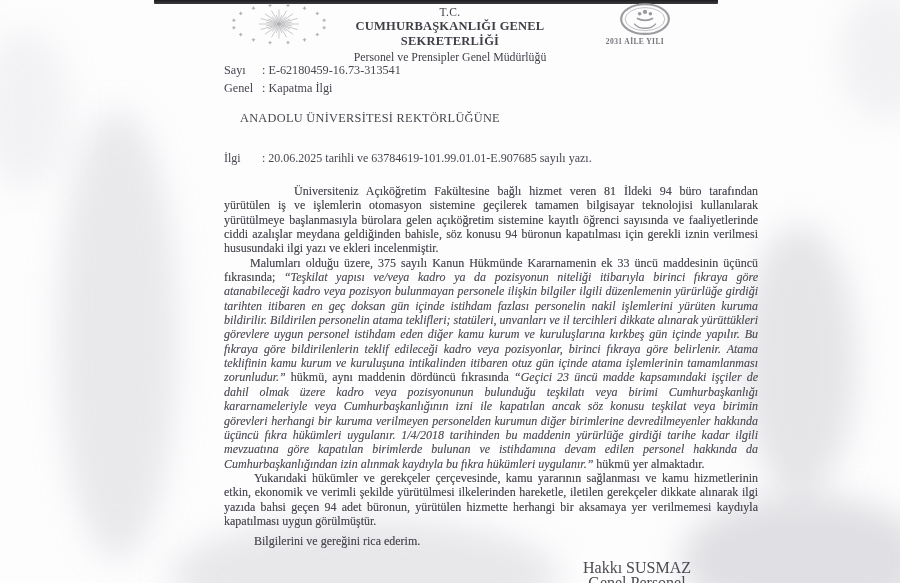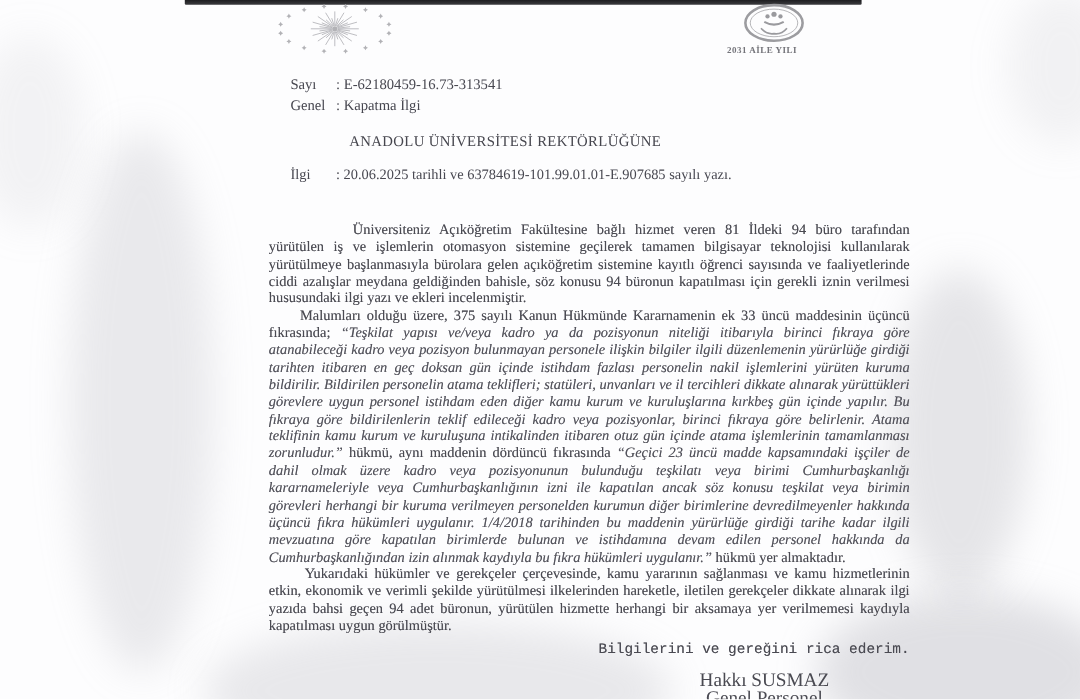--- a/index.html
+++ b/index.html
@@ -30,40 +30,40 @@
     font-size:7.5px;font-weight:bold;letter-spacing:0.4px;color:#74747a;
   }
 
   .header-center{position:absolute;left:310px;top:6px;width:280px;text-align:center;color:#3f3f47;}
   .hc-tc{font-size:11.5px;letter-spacing:0.4px;}
   .hc-org{font-size:12.5px;font-weight:600;letter-spacing:0.2px;margin-top:1px;}
   .hc-dept{font-size:11.8px;margin-top:1px;}
 
   .meta{position:absolute;left:224px;top:61px;font-size:12.2px;color:#474750;}
   .meta-row{height:18px;line-height:18px;}
-  .meta-label{display:inline-block;width:38px;margin-left:18px;}
+  .meta-label{display:inline-block;width:38px;}
 
   .recipient{
-    position:absolute;left:212px;top:111px;width:418px;text-align:center;
+    position:absolute;left:240px;top:111px;width:418px;text-align:left;
     font-size:12.3px;letter-spacing:0.3px;color:#46464e;
   }
 
-  .ilgi{position:absolute;left:224px;top:138px;font-size:12px;color:#474750;}
+  .ilgi{position:absolute;left:224px;top:151px;font-size:12px;color:#474750;}
   .ilgi .meta-label{display:inline-block;width:38px;}
 
   .body-text{
     position:absolute;left:224px;top:184px;width:534px;
     font-size:12px;line-height:14.35px;text-align:justify;
     color:#4a4a52;text-shadow:0 0 0.4px rgba(74,74,82,0.55);
   }
   .body-text p{margin:0;}
   .p1{text-indent:70px;}
   .p2{text-indent:26px;}
   .p3{text-indent:30px;}
-  .p4{text-indent:30px;margin-top:6px !important;text-align:right;font-family:Liberation Mono, monospace;}
+  .p4{text-indent:30px;margin-top:6px !important;text-align:left;}
   .quote{font-style:italic;color:#53535c;}
 
   .signature{
     position:absolute;left:557px;top:561px;width:160px;text-align:center;
     font-size:16px;line-height:14.5px;color:#4a4a52;
   }
 </style>
 </head>
 <body>
 
@@ -129,20 +129,25 @@
           <path d="M 23.443769281098298 5.10207736625164 L 24.178769281098297 6.467077366251639 L 25.5437692810983 7.20207736625164 L 24.178769281098297 7.93707736625164 L 23.443769281098298 9.30207736625164 L 22.7087692810983 7.93707736625164 L 21.343769281098297 7.20207736625164 L 22.7087692810983 6.467077366251639 Z" fill="#b2b2b6"></path>
           <path d="M 40.025845187258085 2.2650796723386235 L 40.760845187258084 3.6300796723386237 L 42.125845187258086 4.365079672338624 L 40.760845187258084 5.100079672338624 L 40.025845187258085 6.465079672338623 L 39.290845187258086 5.100079672338624 L 37.92584518725808 4.365079672338624 L 39.290845187258086 3.6300796723386237 Z" fill="#b2b2b6"></path>
           <path d="M 57.9741548127419 2.2650796723386235 L 58.7091548127419 3.6300796723386237 L 60.0741548127419 4.365079672338624 L 58.7091548127419 5.100079672338624 L 57.9741548127419 6.465079672338623 L 57.2391548127419 5.100079672338624 L 55.8741548127419 4.365079672338624 L 57.2391548127419 3.6300796723386237 Z" fill="#b2b2b6"></path>
           <path d="M 74.55623071890172 5.102077366251645 L 75.29123071890172 6.467077366251645 L 76.65623071890171 7.202077366251645 L 75.29123071890172 7.937077366251645 L 74.55623071890172 9.302077366251645 L 73.82123071890172 7.937077366251645 L 72.45623071890172 7.202077366251645 L 73.82123071890172 6.467077366251645 Z" fill="#b2b2b6"></path>
           <path d="M 87.24760216591707 10.344165572627558 L 87.98260216591707 11.709165572627558 L 89.34760216591707 12.444165572627558 L 87.98260216591707 13.179165572627557 L 87.24760216591707 14.544165572627557 L 86.51260216591707 13.179165572627557 L 85.14760216591708 12.444165572627558 L 86.51260216591707 11.709165572627558 Z" fill="#b2b2b6"></path>
           <path d="M 94.1161228985486 17.193283881693553 L 94.8511228985486 18.558283881693555 L 96.21612289854859 19.293283881693554 L 94.8511228985486 20.028283881693554 L 94.1161228985486 21.393283881693556 L 93.3811228985486 20.028283881693554 L 92.0161228985486 19.293283881693554 L 93.3811228985486 18.558283881693555 Z" fill="#b2b2b6"></path>
         </g>
     </svg>
   </div>
 
+  <div class="header-center">
+    <div class="hc-tc">T.C.</div>
+    <div class="hc-org">CUMHURBAŞKANLIĞI GENEL SEKRETERLİĞİ</div>
+    <div class="hc-dept">Personel ve Prensipler Genel Müdürlüğü</div>
+  </div>
 
   <div class="emblem">
     <svg width="58" height="36" viewBox="0 0 60 40" xmlns="http://www.w3.org/2000/svg">
       <ellipse cx="30" cy="19" rx="26.5" ry="16.5" fill="none" stroke="#9c9ca0" stroke-width="2.4"></ellipse>
       <ellipse cx="30" cy="19" rx="22" ry="12.8" fill="none" stroke="#aaaaae" stroke-width="0.8"></ellipse>
       <circle cx="24" cy="13" r="2" fill="#9a9a9e"></circle>
       <circle cx="30" cy="11" r="2.4" fill="#9a9a9e"></circle>
       <circle cx="36" cy="13" r="2" fill="#9a9a9e"></circle>
       <path d="M21 18 Q30 23 39 18" fill="none" stroke="#9a9a9e" stroke-width="2"></path>
       <path d="M18 24 Q23 30 30 29 Q37 30 42 24" fill="none" stroke="#9a9a9e" stroke-width="1.6"></path>

